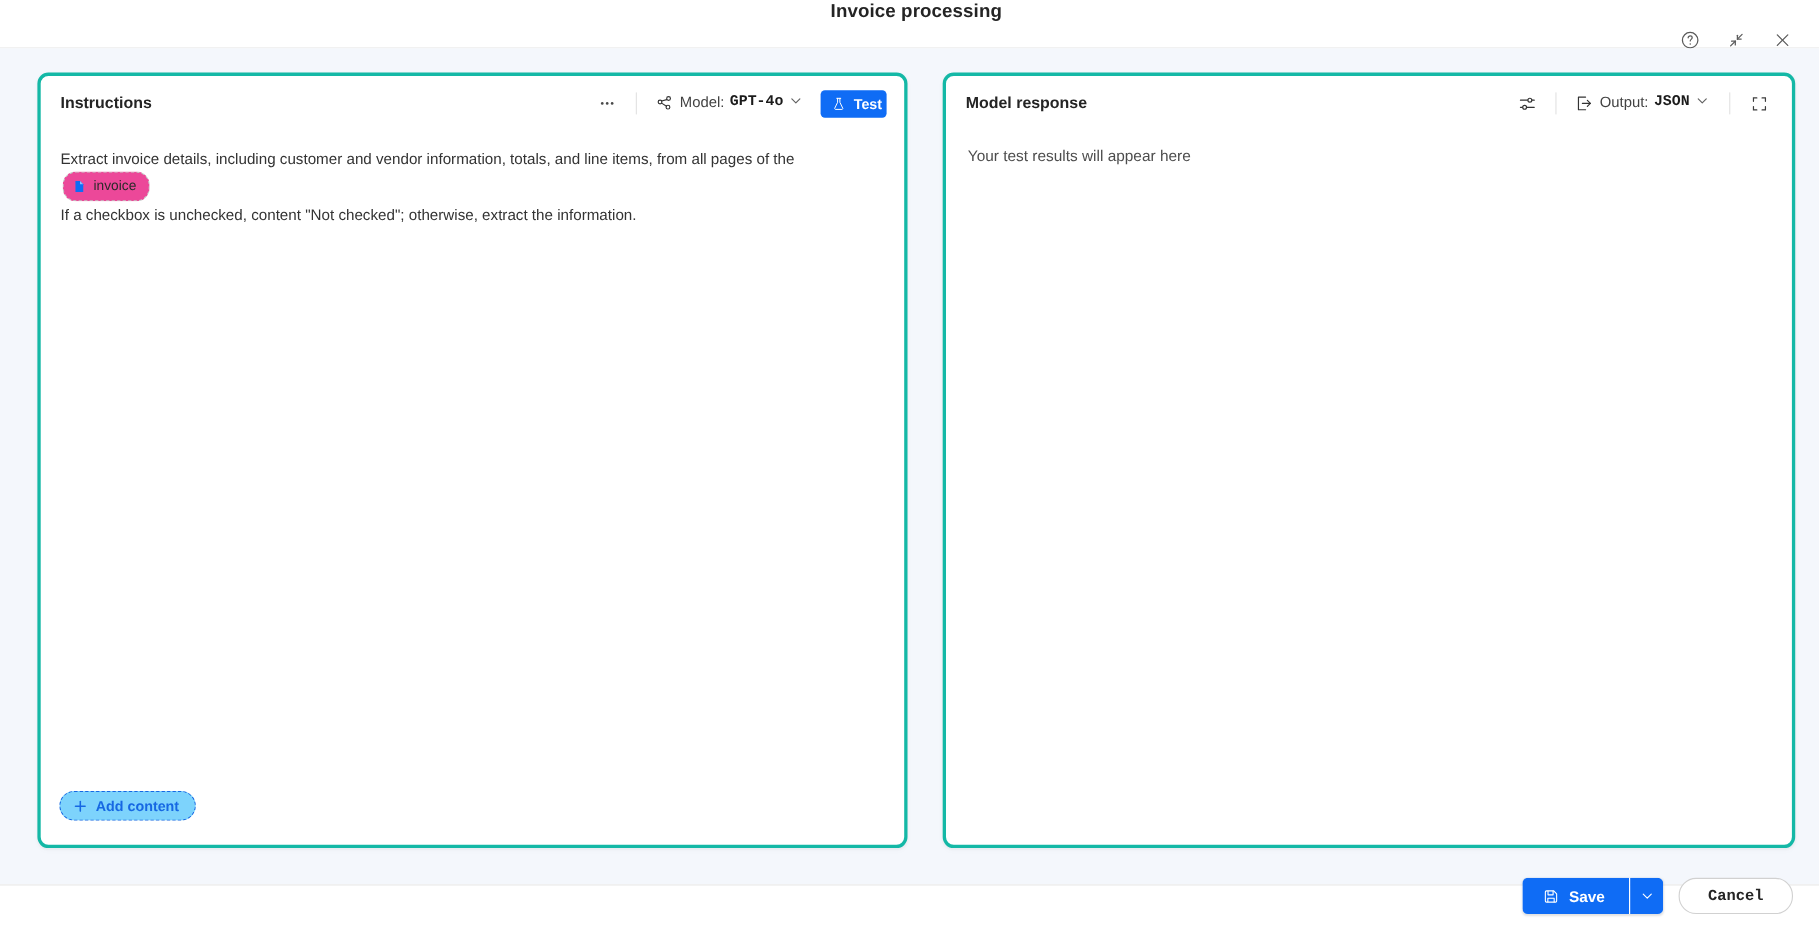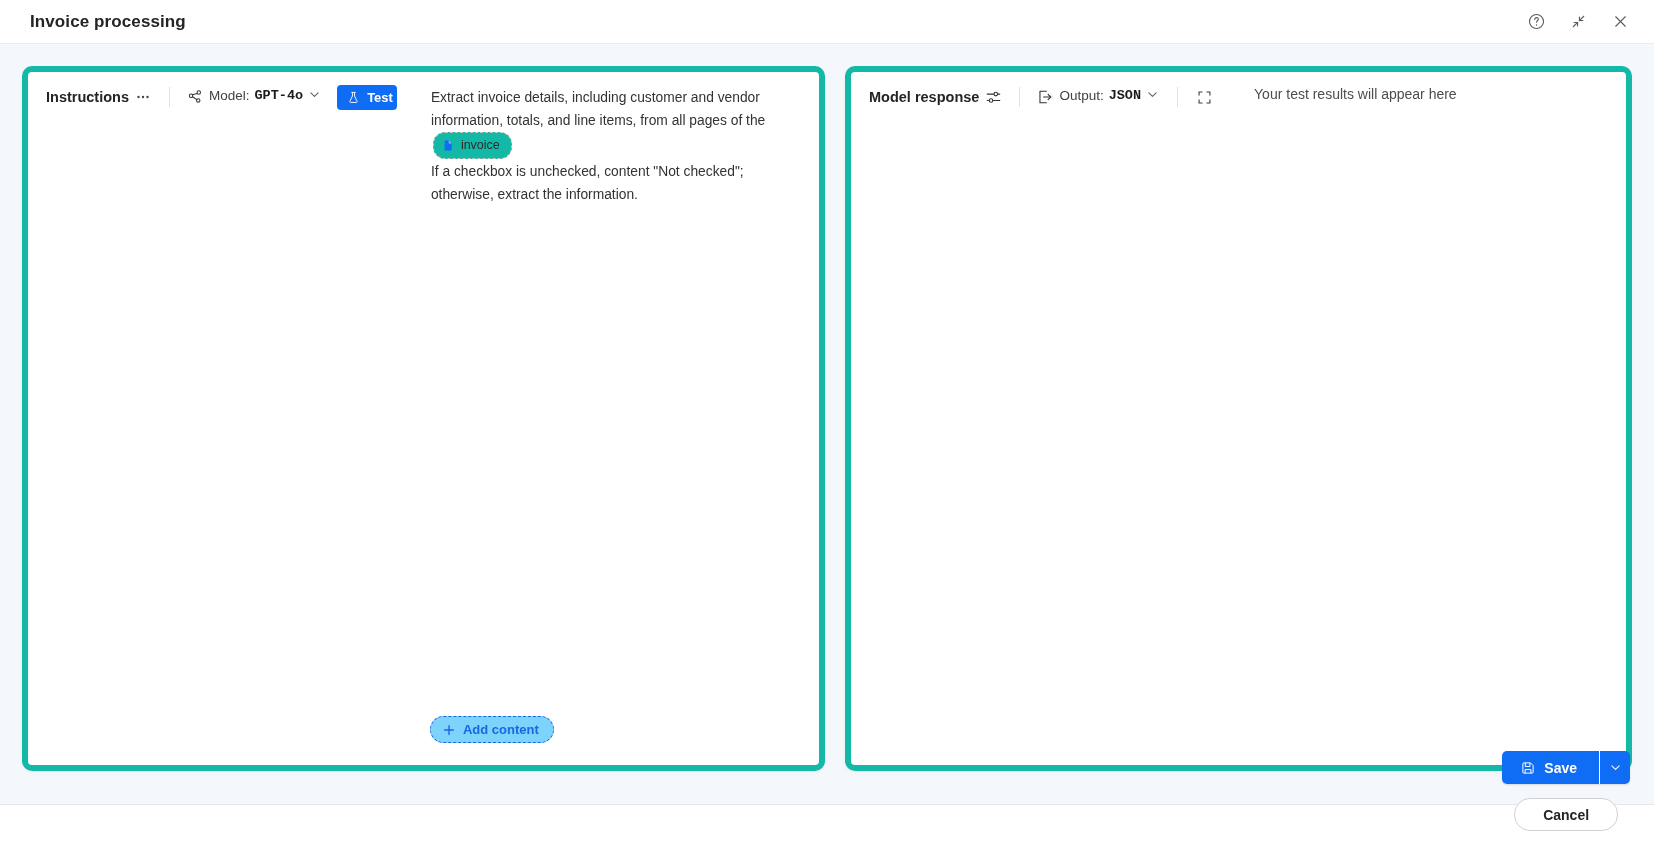--- a/index.html
+++ b/index.html
@@ -14,20 +14,21 @@
 
   
   .titlebar {
     height: 44px;
     background: #ffffff;
     display: flex;
     align-items: center;
     padding: 0 18px 0 30px;
     border-bottom: 1px solid #ebebeb;
     position: relative;
+    flex-direction: column;
   }
   .title-text {
     font-size: 17px;
     font-weight: 600;
     color: #242424;
     letter-spacing: .1px;
   }
   .titlebar-actions {
     margin-left: auto;
     display: flex;
@@ -48,26 +49,27 @@
     top: 44px; left: 0;
     width: 1654px;
     height: 760px;
     background: #f4f7fc;
     padding: 22px 22px 0 22px;
     display: flex;
     gap: 20px;
   }
   .card {
     background: #ffffff;
-    border: 6px solid #14b8a6;
+    border: 3px solid #14b8a6;
     border-radius: 10px;
     box-shadow: 0 1px 2px rgba(0,0,0,.035), 0 2px 6px rgba(0,0,0,.02);
     display: flex;
-    flex-direction: row;
+    flex-direction: column;
     position: relative;
+    margin-left: 12px;
   }
   .card-left  { width: 804px; height: 705px; }
   .card-right { width: 788px; height: 705px; }
 
   .card-head {
     height: 50px;
     display: flex;
     align-items: center;
     padding: 0 16px 0 18px;
     flex: 0 0 auto;
@@ -138,21 +140,21 @@
     display: inline-flex;
     align-items: center;
     gap: 6px;
     border: 1px dashed #c4c4c4;
     border-radius: 12px;
     padding: 1px 11px 1px 8px;
     margin: 0 2px;
     font-size: 12.5px;
     color: #2b2b2b;
     vertical-align: 1px;
-    background: #14b8a6;
+    background: #ec4899;
     cursor: pointer;
   }
 
   .add-content {
     position: absolute;
     left: 17px;
     bottom: 22px;
     display: inline-flex;
     align-items: center;
     gap: 7px;
@@ -222,21 +224,20 @@
     padding-right: 24px;
     gap: 14px;
   }
   .bottom-inner {
     position: absolute;
     right: 24px;
     bottom: 10px;
     display: flex;
     align-items: center;
     gap: 14px;
-    flex-direction: column;
   }
   .split-btn {
     display: flex;
     align-items: stretch;
     border-radius: 5px;
     overflow: hidden;
     box-shadow: 0 1px 2px rgba(0,0,0,.12);
   }
   .split-main {
     background: #0f6cf5;
@@ -262,20 +263,21 @@
     height: 33px;
     min-width: 104px;
     display: flex; align-items: center; justify-content: center;
     border: 1px solid #d1d1d1;
     border-radius: 16px;
     background: #ffffff;
     font-size: 14px;
     font-weight: 600;
     color: #242424;
     cursor: pointer;
+    font-family: Liberation Mono, monospace;
   }
 
   svg { display: block; }
 </style>
 </head>
 <body>
 
 <div class="titlebar">
   <div class="title-text">Invoice processing</div>
   <div class="titlebar-actions">

